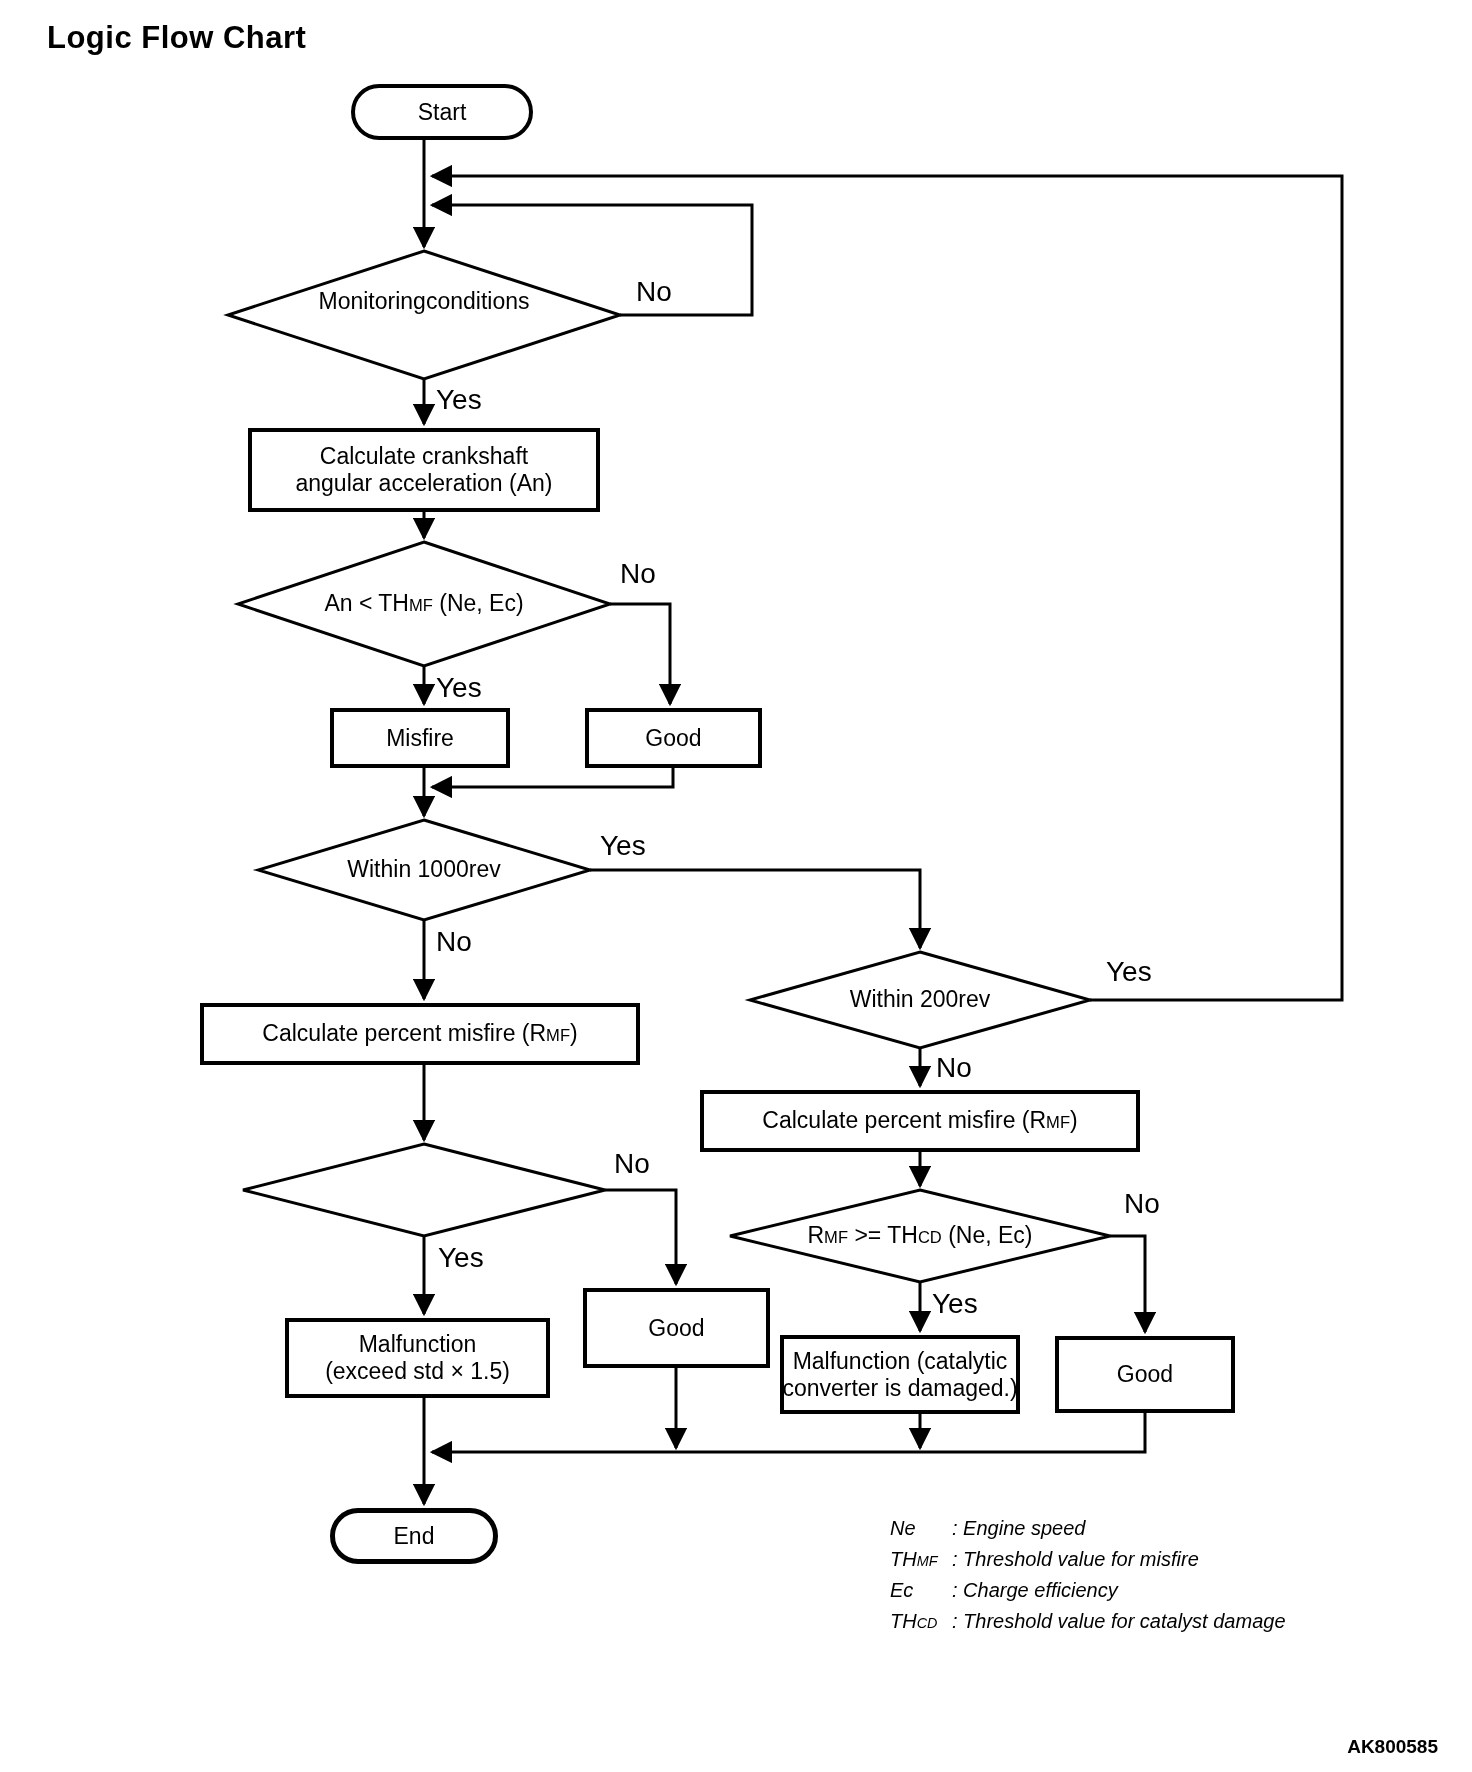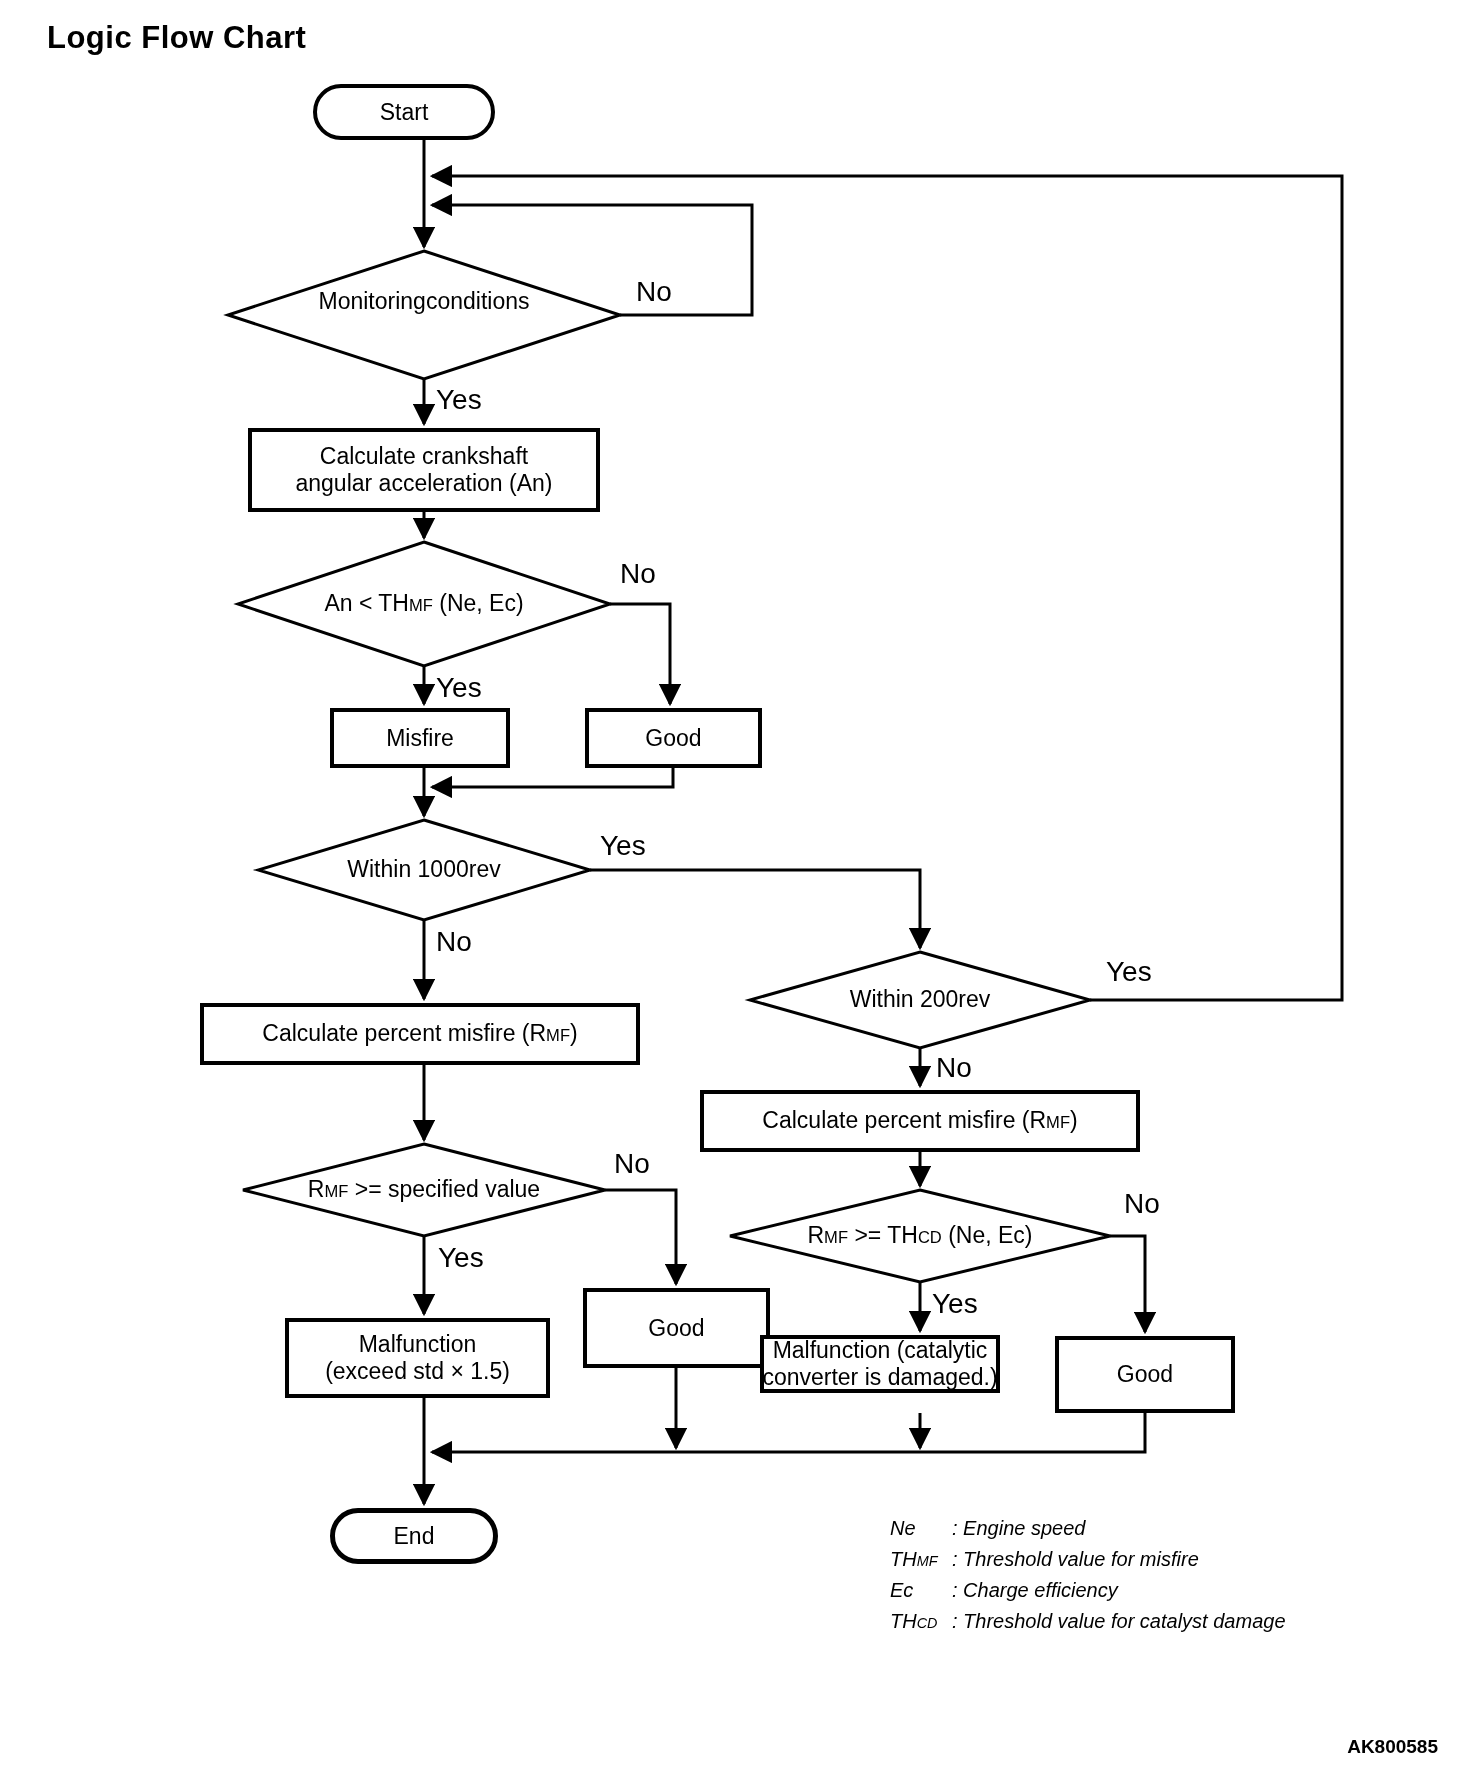--- a/index.html
+++ b/index.html
@@ -69,21 +69,21 @@
 
       <polygon points="424,251 620,315 424,379 228,315"></polygon>
       <polygon points="424,542 610,604 424,666 238,604"></polygon>
       <polygon points="424,820 590,870 424,920 258,870"></polygon>
       <polygon points="424,1144 605,1190 424,1236 243,1190"></polygon>
       <polygon points="920,952 1090,1000 920,1048 750,1000"></polygon>
       <polygon points="920,1190 1110,1236 920,1282 730,1236"></polygon>
     </g>
   </svg>
 
-  <div class="node capsule" style="left:313px;top:84px;width:182px;height:56px;align-items:center;">
+  <div class="node capsule" style="left:351px;top:84px;width:182px;height:56px;align-items:center;">
     <div>Start</div>
   </div>
 
   <div class="node" style="left:330px;top:708px;width:180px;height:60px;">
     <div>Misfire</div>
   </div>
 
   <div class="node" style="left:248px;top:428px;width:352px;height:84px;">
     <div>Calculate crankshaft</div>
     <div>angular acceleration (An)</div>
@@ -107,21 +107,21 @@
   <div class="node" style="left:583px;top:1288px;width:187px;height:80px;">
     <div>Good</div>
   </div>
 
   <div class="node" style="left:700px;top:1090px;width:440px;height:62px;">
     <div>
       <span>Calculate percent misfire (R</span><span class="ss">MF</span><span>)</span>
     </div>
   </div>
 
-  <div class="node" style="left:760px;top:1335px;width:240px;height:58px;">
+  <div class="node" style="left:780px;top:1335px;width:240px;height:79px;">
     <div>Malfunction (catalytic</div>
     <div>converter is damaged.)</div>
   </div>
 
   <div class="node" style="left:1055px;top:1336px;width:180px;height:77px;">
     <div>Good</div>
   </div>
 
   <div class="node capsule" style="left:330px;top:1508px;width:168px;height:56px;border-width:5px;">
     <div>End</div>
@@ -135,25 +135,20 @@
   <div class="dtext" style="left:249px;top:590px;width:350px;">
     <div>
       <span>An &lt; TH</span><span class="ss">MF</span><span> (Ne, Ec)</span>
     </div>
   </div>
 
   <div class="dtext" style="left:304px;top:856px;width:240px;">
     <div>Within 1000rev</div>
   </div>
 
-  <div class="dtext" style="left:239px;top:1176px;width:370px;">
-    <div>
-      <span>R</span><span class="ss">MF</span><span> &gt;= specified value</span>
-    </div>
-  </div>
 
   <div class="dtext" style="left:800px;top:986px;width:240px;">
     <div>Within 200rev</div>
   </div>
 
   <div class="dtext" style="left:730px;top:1222px;width:380px;">
     <div>
       <span>R</span><span class="ss">MF</span><span> &gt;= TH</span><span class="ss">CD</span><span> (Ne, Ec)</span>
     </div>
   </div>

